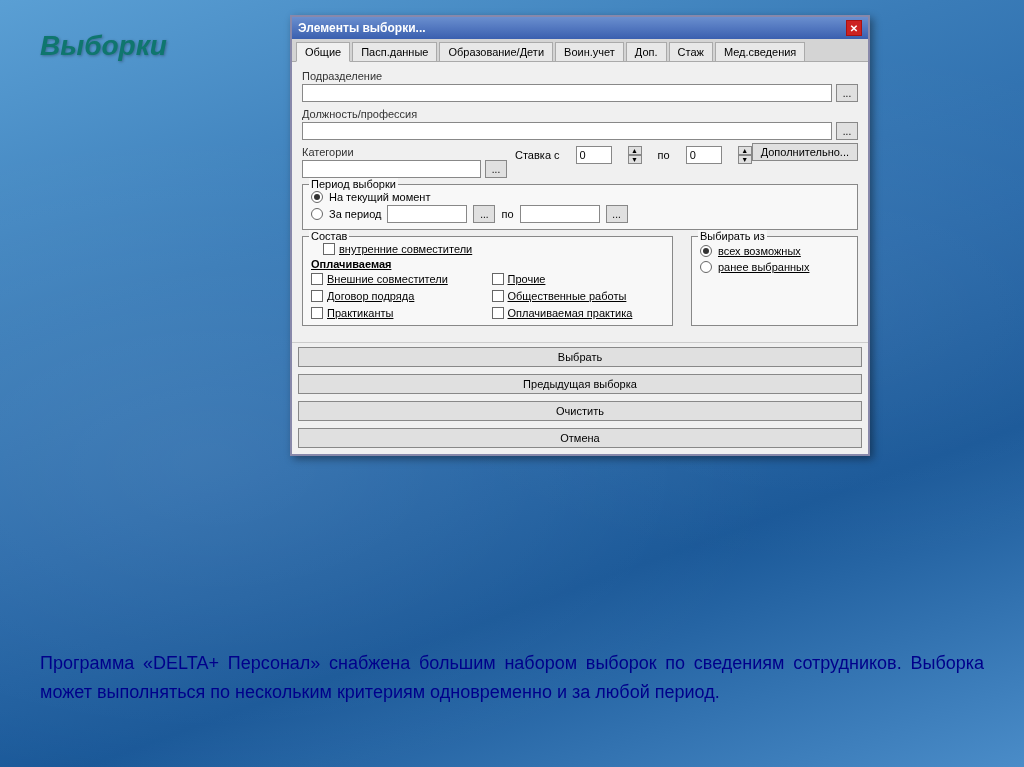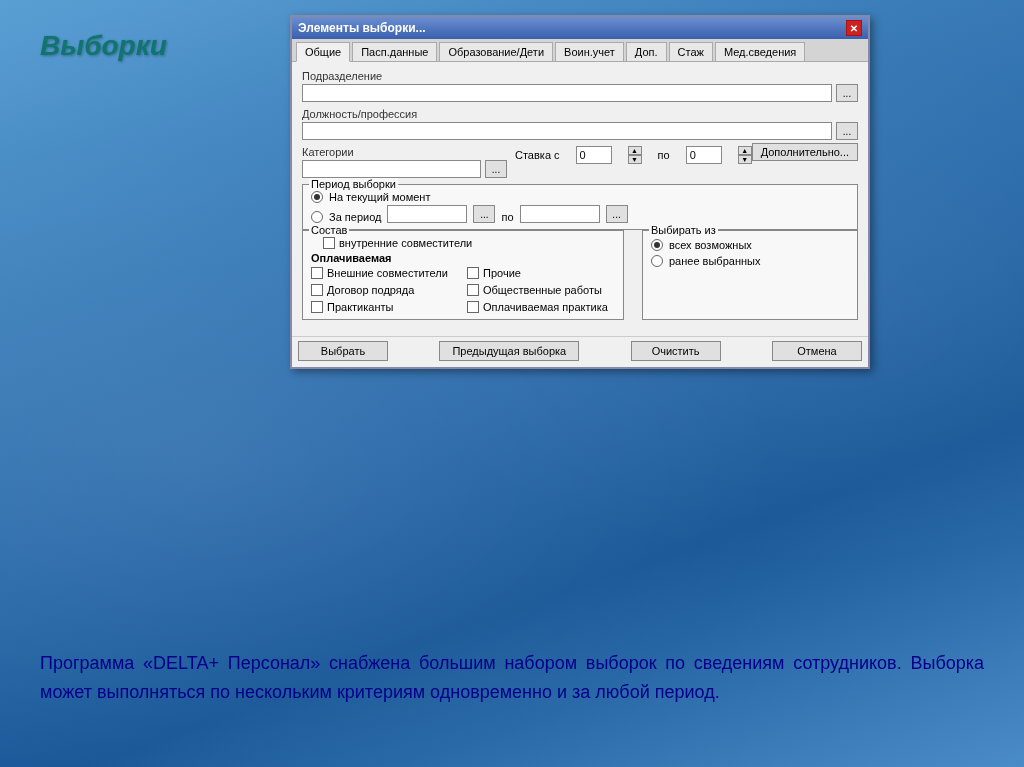--- a/index.html
+++ b/index.html
@@ -206,36 +206,37 @@
       justify-content: center;
       font-size: 7px;
       cursor: pointer;
       line-height: 1;
     }
 
     
     .period-box {
       border: 1px solid #888;
       padding: 4px 8px;
+      margin-bottom: 6px;
       background: #f8f8f8;
       position: relative;
     }
 
     .period-legend {
       position: absolute;
       top: -7px;
       left: 6px;
       background: #f8f8f8;
       font-size: 11px;
       padding: 0 2px;
     }
 
     .period-row {
       display: flex;
-      align-items: flex-end;
+      align-items: center;
       gap: 6px;
       margin: 2px 0;
     }
 
     .radio-btn {
       width: 12px;
       height: 12px;
       border: 1px solid #666;
       border-radius: 50%;
       background: white;
@@ -255,41 +256,42 @@
 
     .radio-label {
       font-size: 11px;
     }
 
     
     .bottom-section {
       display: flex;
       gap: 18px;
       margin-bottom: 8px;
+      text-decoration: underline;
     }
 
     .sostav-box {
       flex: 1;
       border: 1px solid #888;
       padding: 4px 8px;
       background: #f8f8f8;
       position: relative;
     }
 
     .sostav-legend {
       position: absolute;
       top: -7px;
       left: 6px;
       background: #f8f8f8;
       font-size: 11px;
       padding: 0 2px;
     }
 
     .vybrat-box {
-      width: 216px;
+      width: 167px;
       border: 1px solid #888;
       padding: 4px 8px;
       background: #f8f8f8;
       position: relative;
     }
 
     .vybrat-legend {
       position: absolute;
       top: -7px;
       left: 6px;
@@ -335,20 +337,21 @@
     }
 
     
     .dialog-buttons {
       display: flex;
       gap: 7px;
       padding: 4px 6px 6px;
       justify-content: space-between;
       background: #f0f0f0;
       border-top: 1px solid #ccc;
+      flex-direction: column;
     }
 
     .dialog-btn {
       padding: 3px 12px;
       font-size: 11px;
       background: #e0e0e0;
       border: 1px solid #888;
       cursor: pointer;
       min-width: 90px;
       text-align: center;

